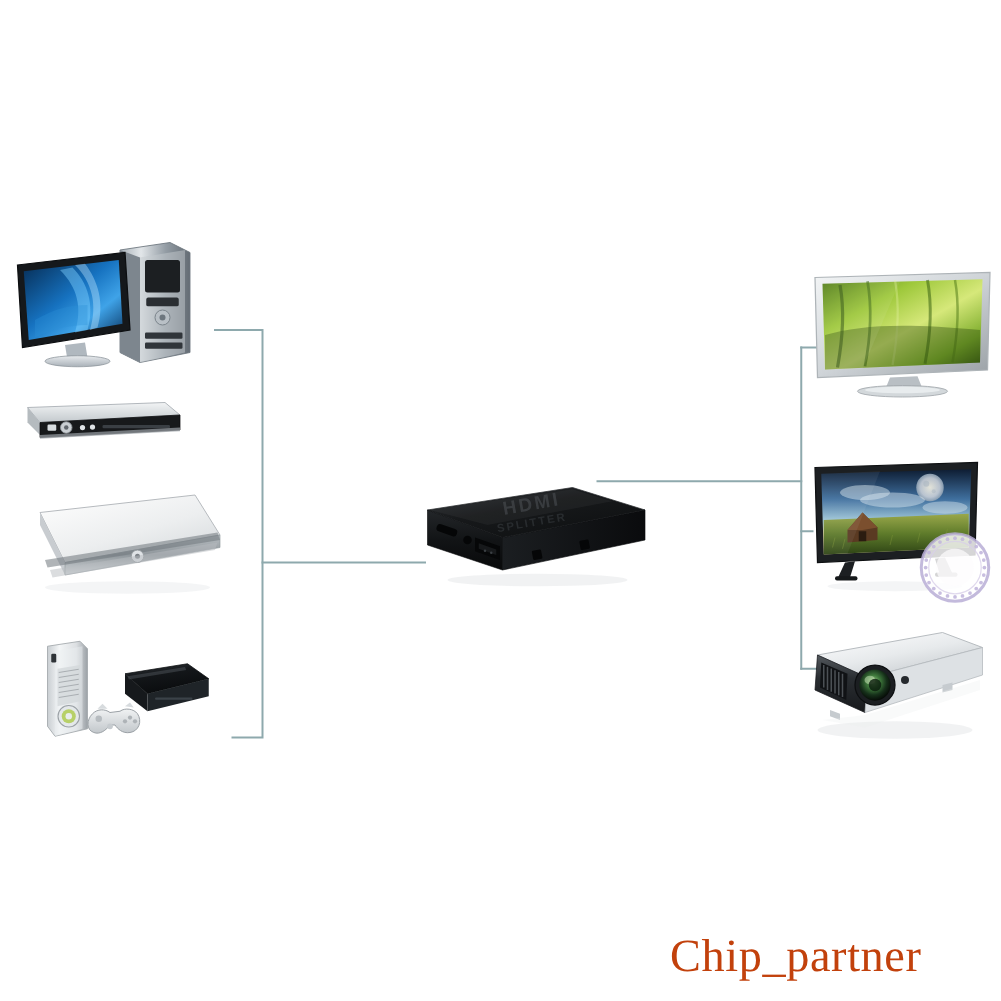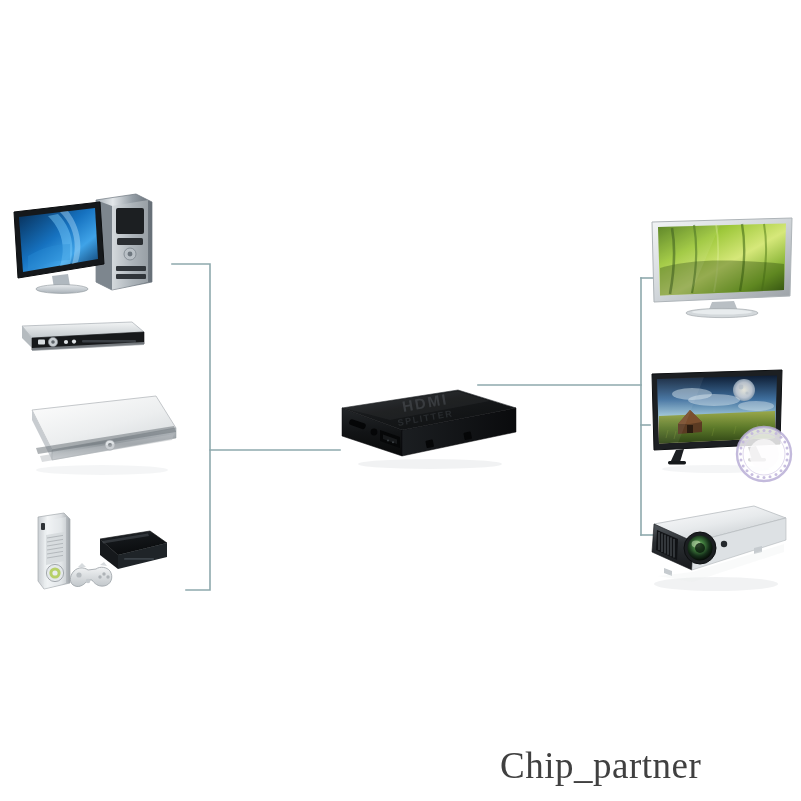--- a/index.html
+++ b/index.html
@@ -9,25 +9,25 @@
     width:801px; height:801px;
     font-family:"Liberation Sans", sans-serif;
     position:relative;
     overflow:hidden;
   }
   #stage { position:absolute; inset:0; width:801px; height:801px; background:#ffffff; }
   .node { position:absolute; }
   .svgfull { position:absolute; left:0; top:0; width:801px; height:801px; pointer-events:none; }
   .wm {
     position:absolute;
-    left:500px; top:744px;
+    left:536px; top:744px;
     font-family:"Liberation Serif", serif;
     font-size:37px;
     letter-spacing:0.5px;
-    color:#404040;
+    color:#c2410c;
     white-space:nowrap;
     font-weight:400;
   }
   .lbl-hidden { position:absolute; width:1px; height:1px; overflow:hidden; clip:rect(0 0 0 0); }
 </style>
 </head>
 <body>
 
 <div id="stage">
 

